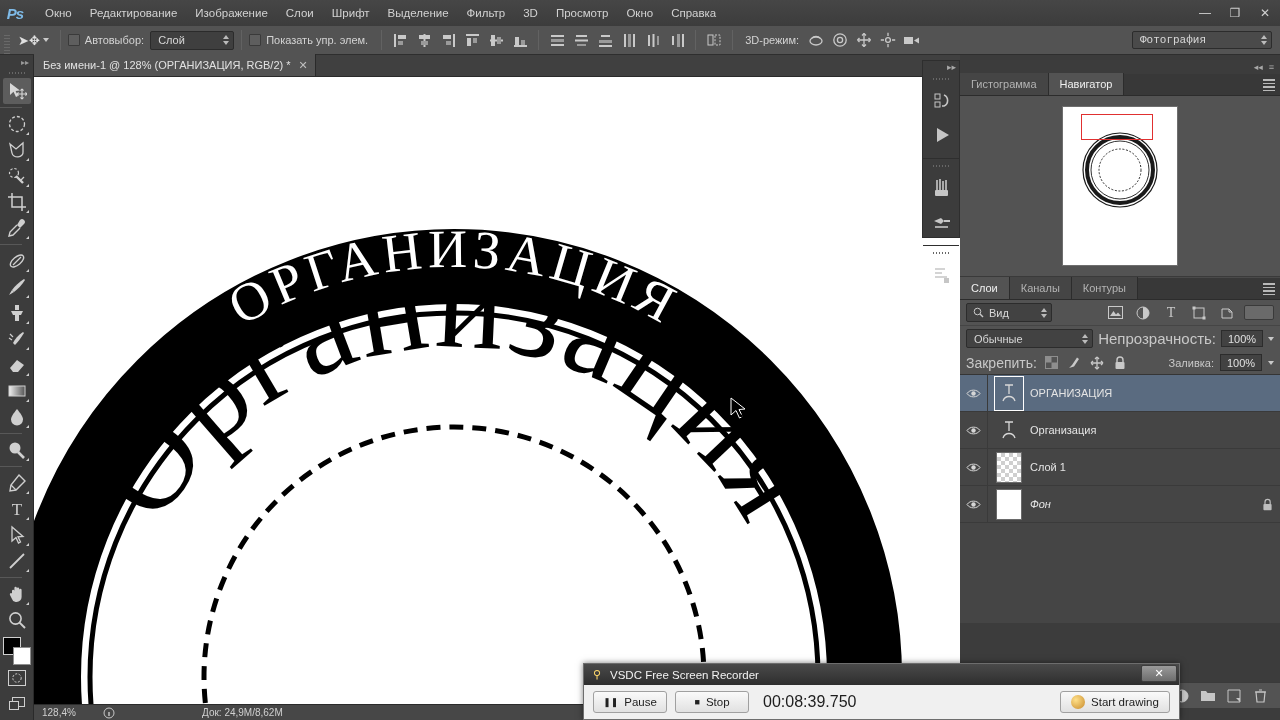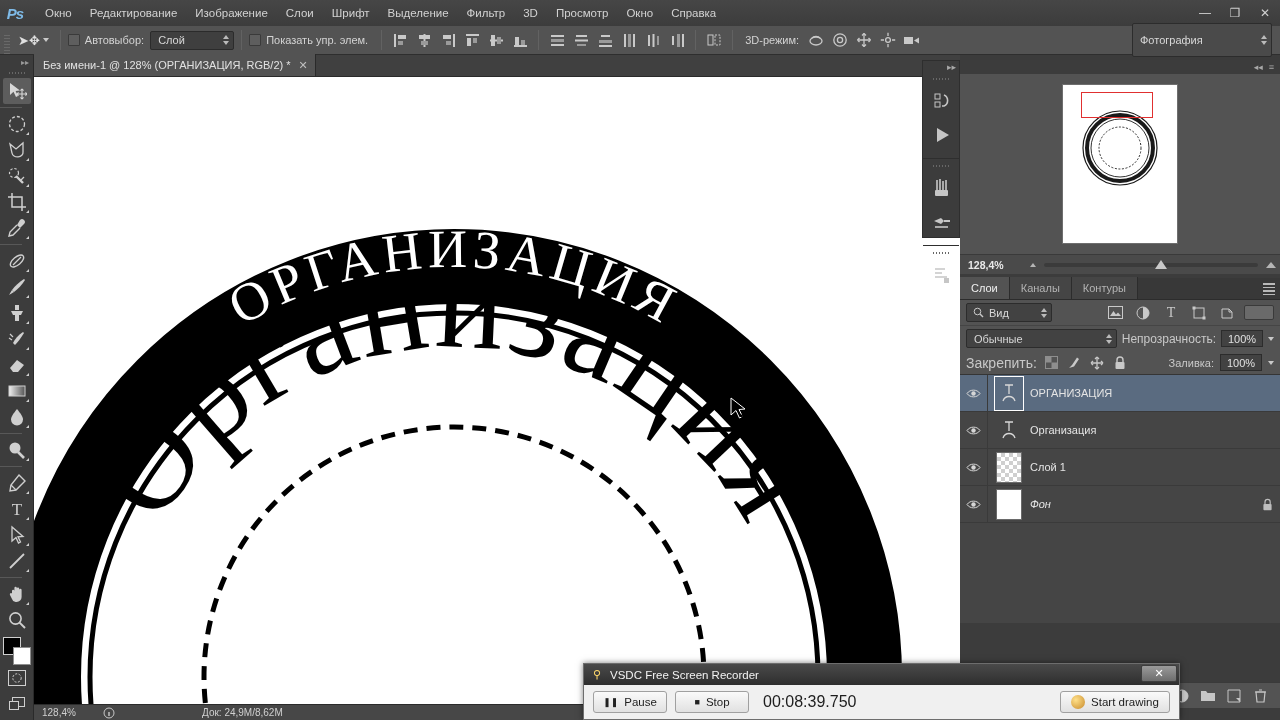--- a/index.html
+++ b/index.html
@@ -70,24 +70,24 @@
   .spin i { width: 0; height: 0; border-left: 3.5px solid transparent;
             border-right: 3.5px solid transparent; }
   .spin i.up { border-bottom: 4px solid #bbb; }
   .spin i.dn { border-top: 4px solid #bbb; }
   .align-grp { display: flex; align-items: center; gap: 2px; }
   .ibtn {
     width: 22px; height: 21px; display: flex; align-items: center; justify-content: center;
     border-radius: 2px;
   }
   .ws-select {
-    position: absolute; right: 8px; height: 34px; width: 140px;
+    position: absolute; right: 8px; height: 18px; width: 140px;
     background: #4a4a4a; border: 1px solid #2c2c2c; border-radius: 2px;
     display: flex; align-items: center; padding: 0 16px 0 7px;
-    font-size: 11px; color: #d8d8d8;
+    font-size: 11px; color: #d8d8d8; font-family: Liberation Mono, monospace;
   }
 
   
   .tabbar {
     position: absolute; left: 34px; top: 55px; width: 926px; height: 22px;
     background: #404040; border-bottom: 1px solid #2a2a2a; display: flex; align-items: flex-end;
   }
   .doc-tab {
     height: 22px; background: #535353; display: flex; align-items: center;
     padding: 0 7px 0 9px; font-size: 11px; color: #e2e2e2; gap: 8px;
@@ -740,20 +740,30 @@
       </div>
     </div>
   </div>
 
   <div class="rightdock">
     <div class="dock-header">
       <span>◂◂</span>
       <span>≡</span>
     </div>
 
+    <div class="panel-tabs" id="nav-tabs">
+      <div class="ptab-menu">
+          <i></i>
+          <i></i>
+          <i></i>
+          <i></i>
+        </div>
+        <div class="ptab">Гистограмма</div>
+        <div class="ptab active">Навигатор</div>
+    </div>
     <div class="panel-body">
       <div class="nav-body">
         <div class="nav-thumb">
           <svg width="114" height="158" viewBox="0 0 114 158">
             <circle cx="57" cy="63" r="37" fill="none" stroke="#1a1a1a" stroke-width="1.2"></circle>
             <circle cx="57" cy="63" r="33" fill="none" stroke="#1a1a1a" stroke-width="4"></circle>
             <circle cx="57" cy="63" r="29" fill="none" stroke="#1a1a1a" stroke-width="0.9"></circle>
             <circle cx="57" cy="63" r="21" fill="none" stroke="#1a1a1a" stroke-width="0.9" stroke-dasharray="2 1.6"></circle>
           </svg>
           <div class="nav-view"></div>
@@ -828,21 +838,21 @@
       </div>
 
       <div class="blend-row">
         <div class="blend-select">
           <span>Обычные</span>
           <span class="spin">
               <i class="up"></i>
               <i class="dn"></i>
             </span>
         </div>
-        <span style="font-size:12px">Непрозрачность:</span>
+        <span style="font-size:15px">Непрозрачность:</span>
         <span class="num-field">100%</span>
         <span class="caret"></span>
       </div>
 
       <div class="lock-row">
         <span style="font-size:14px">Закрепить:</span>
         <span class="lock-ic">
           <svg width="13" height="13" viewBox="0 0 13 13">
               <rect x="0.5" y="0.5" width="12" height="12" fill="none" stroke="#8e8e8e"></rect>
               <rect x="1" y="1" width="5.5" height="5.5" fill="#8e8e8e"></rect>

